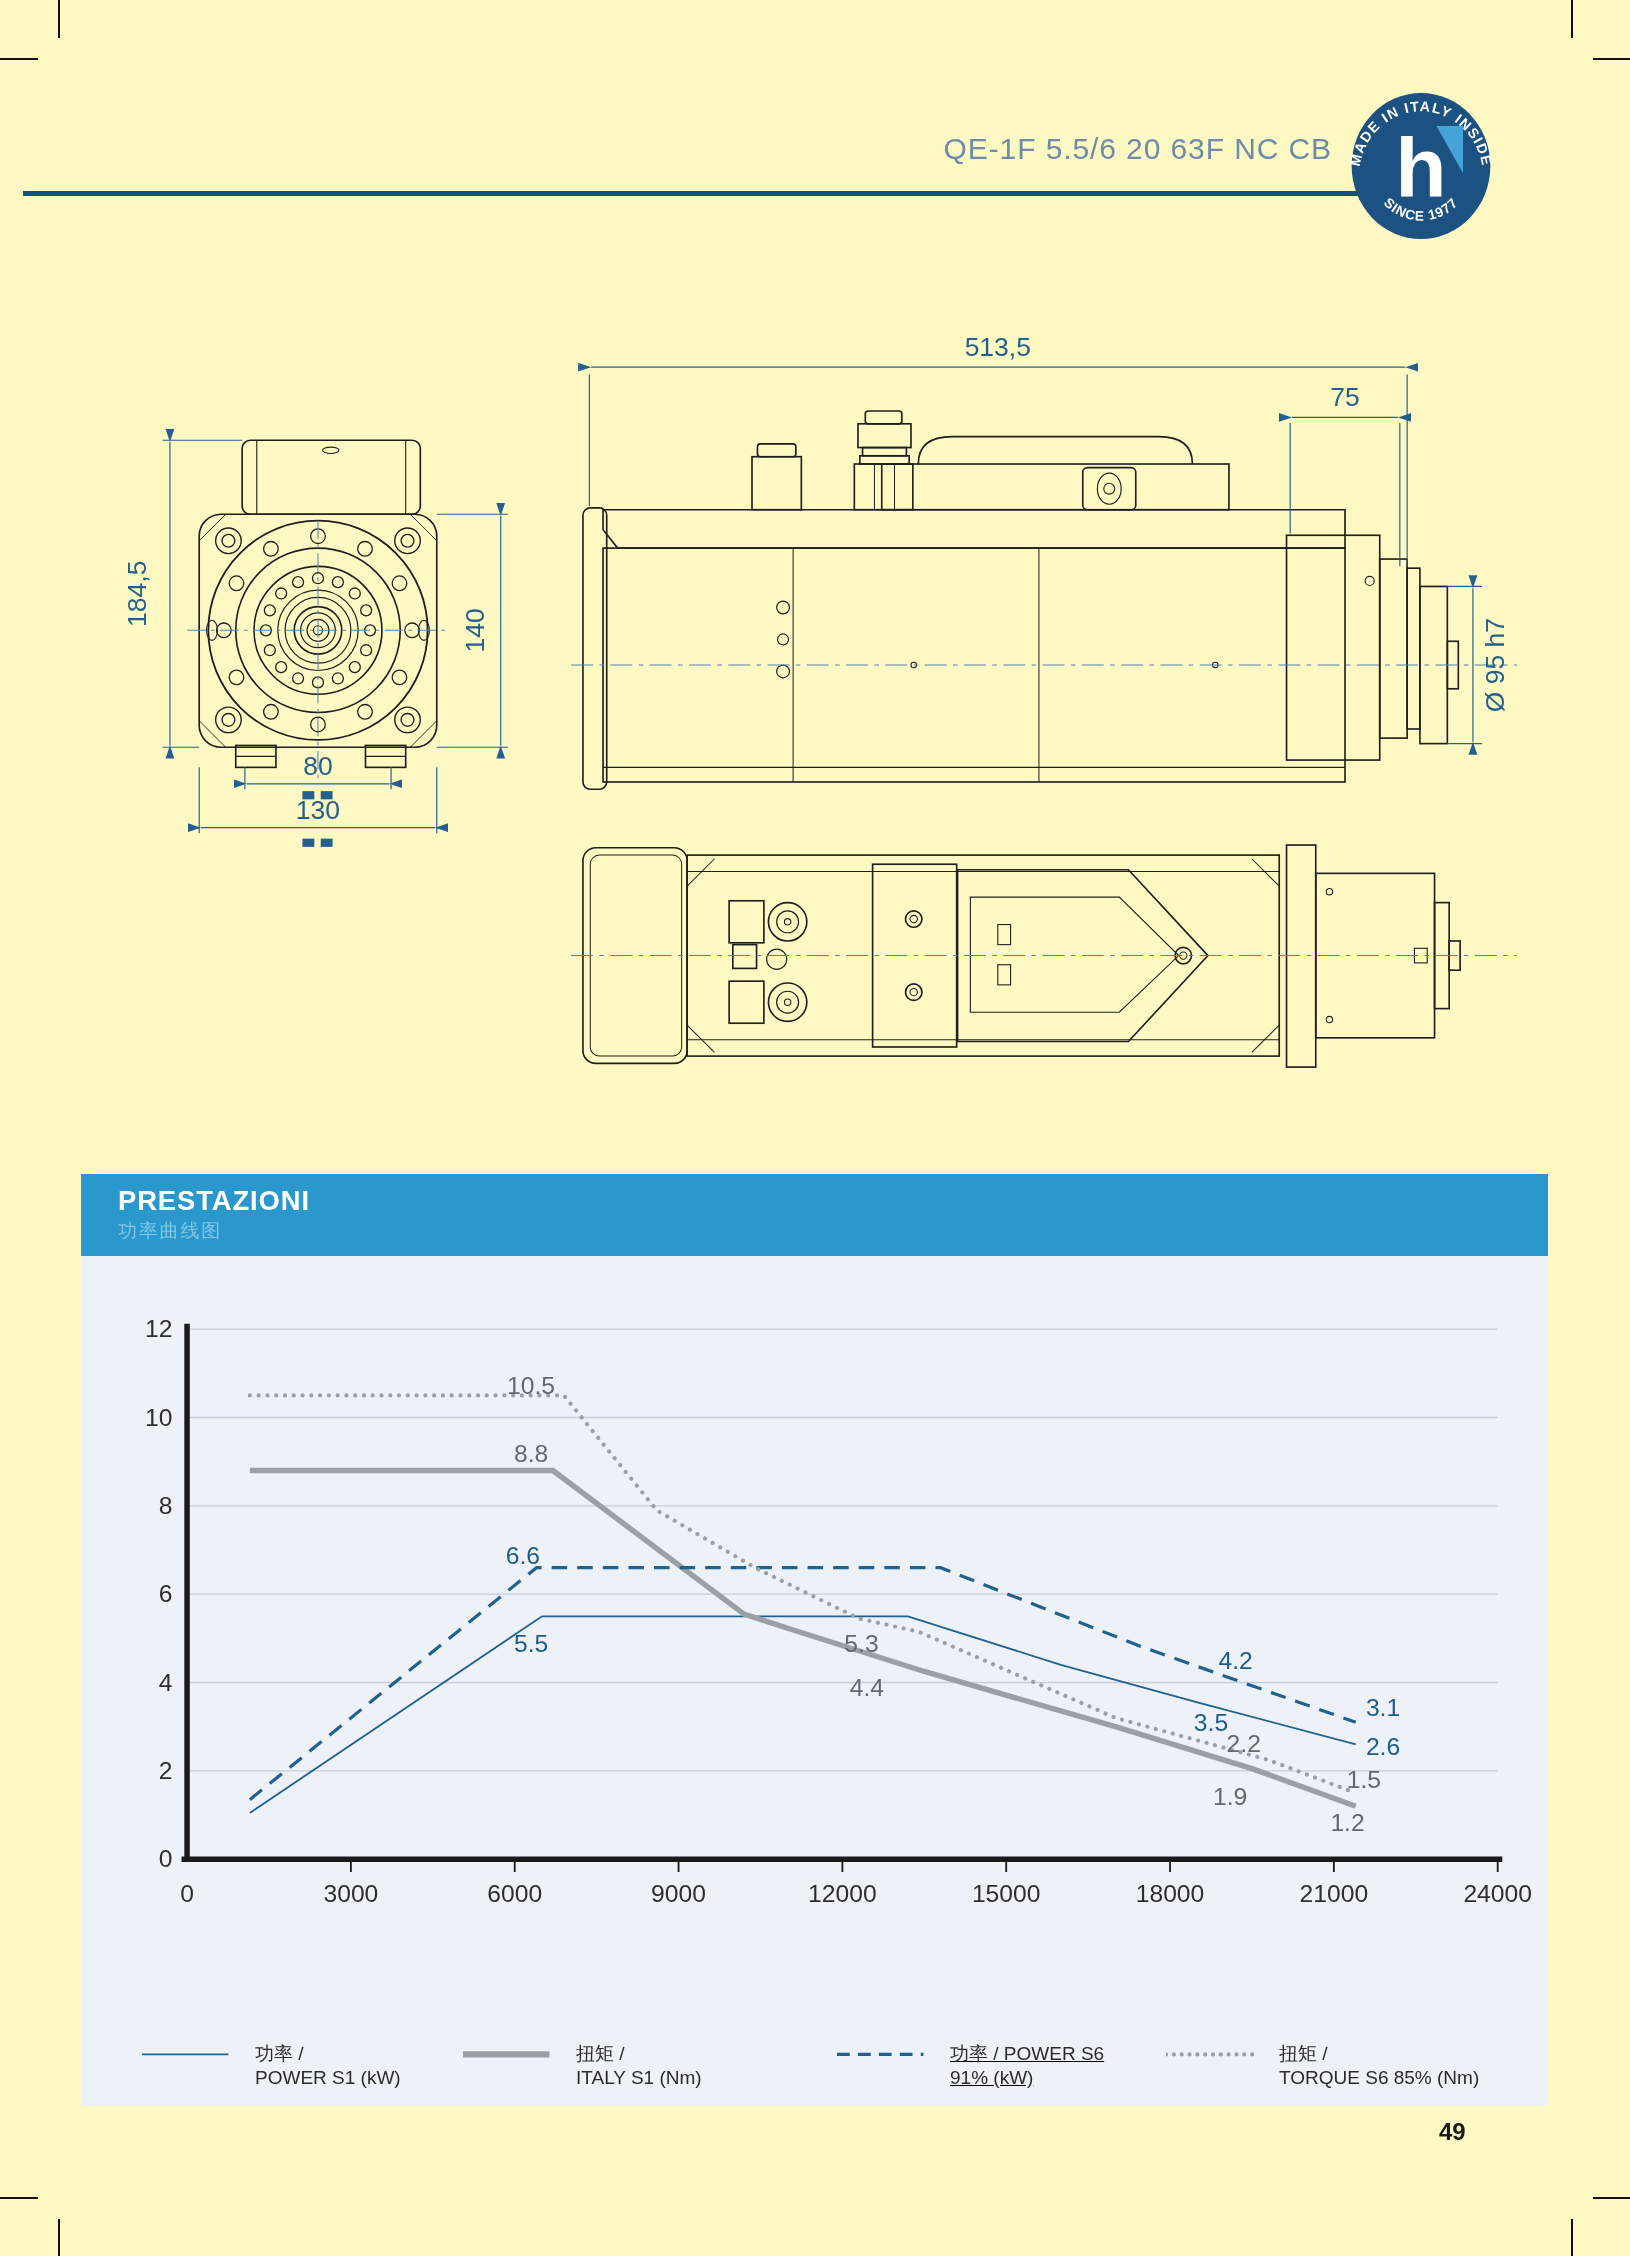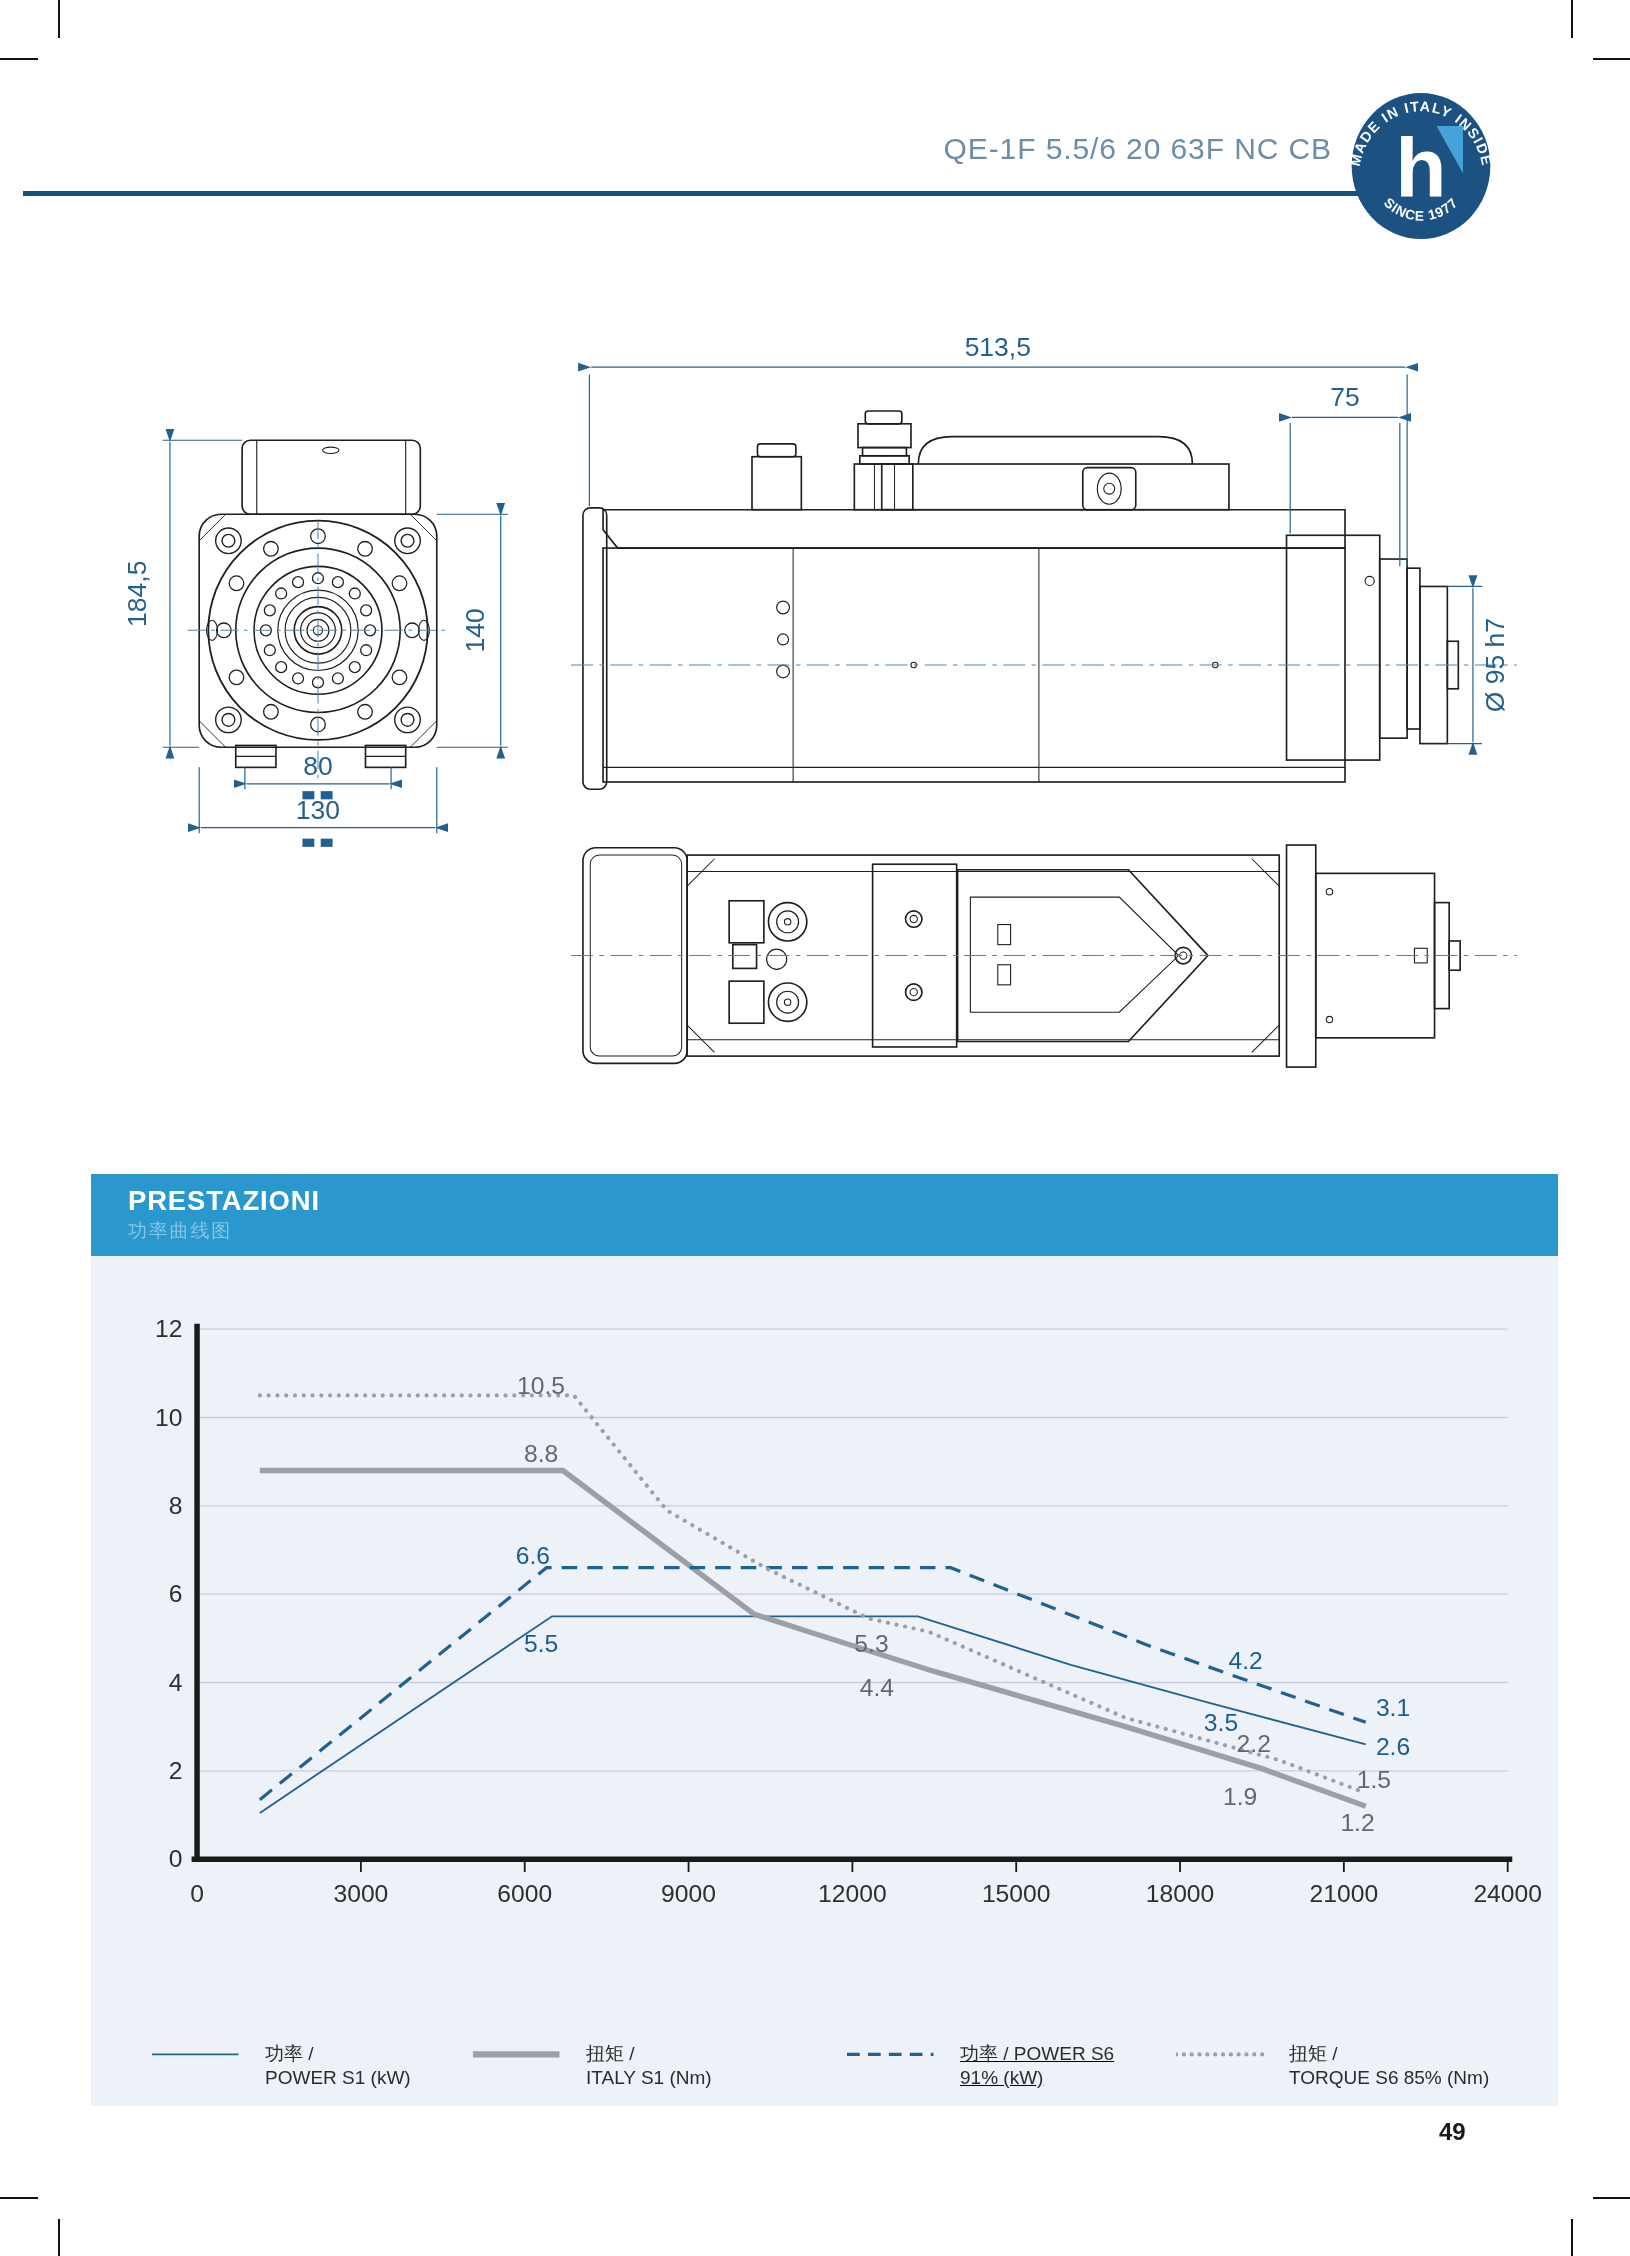--- a/index.html
+++ b/index.html
@@ -1,26 +1,26 @@
 <!DOCTYPE html>
 <html style="font-size:14.6px"><head>
 <meta charset="utf-8">
 <style>
   html,body{margin:0;padding:0;background:#888;}
-  #page{position:relative;width:1631px;height:2257px;background:#ffffff;overflow:hidden;
+  #page{position:relative;width:1631px;height:2257px;background:#fef9c3;overflow:hidden;
         font-family:"Liberation Sans",sans-serif;}
   .abs{position:absolute;}
   .crop{position:absolute;background:#111;}
   #model-title{position:absolute;top:132px;left:0;width:1332px;text-align:right;
     font-size:30px;letter-spacing:0.9px;color:#6d8ca8;}
   #header-rule{position:absolute;left:23px;top:191px;width:1343px;height:4.6px;background:#15517f;}
   #logo{position:absolute;left:1348px;top:82px;width:146px;height:169px;}
   svg text{font-family:"Liberation Sans",sans-serif;}
   
-  #perf-panel{position:absolute;left:91px;top:1174px;width:1467px;height:932px;background:#edf2f8;}
+  #perf-panel{position:absolute;left:81px;top:1174px;width:1467px;height:932px;background:#edf2f8;}
   #perf-header{position:absolute;left:0;top:0;width:1467px;height:82px;background:#2a98cd;}
   #perf-title{position:absolute;left:37px;top:11px;font-size:27.4px;font-weight:bold;color:#ffffff;letter-spacing:0.9px;}
   #perf-subtitle{position:absolute;left:37px;top:44px;font-size:19px;color:#83c6e6;letter-spacing:1.8px;}
   #chart-wrap{position:absolute;left:0;top:82px;width:1467px;height:850px;}
   #legend .legend-item{position:absolute;display:flex;top:786px;justify-content:space-between;}
   #legend .swatch{width:91px;height:12.8px;margin-right:22px;margin-top:6.4px;flex:0 0 auto;}
   #legend .legend-text{font-size:19px;line-height:24px;color:#2b2b2b;white-space:nowrap;}
   #page-number{position:absolute;left:1439px;top:2118px;width:64px;text-align:left;
     font-size:24px;font-weight:bold;color:#1a1a1a;}
 </style>

